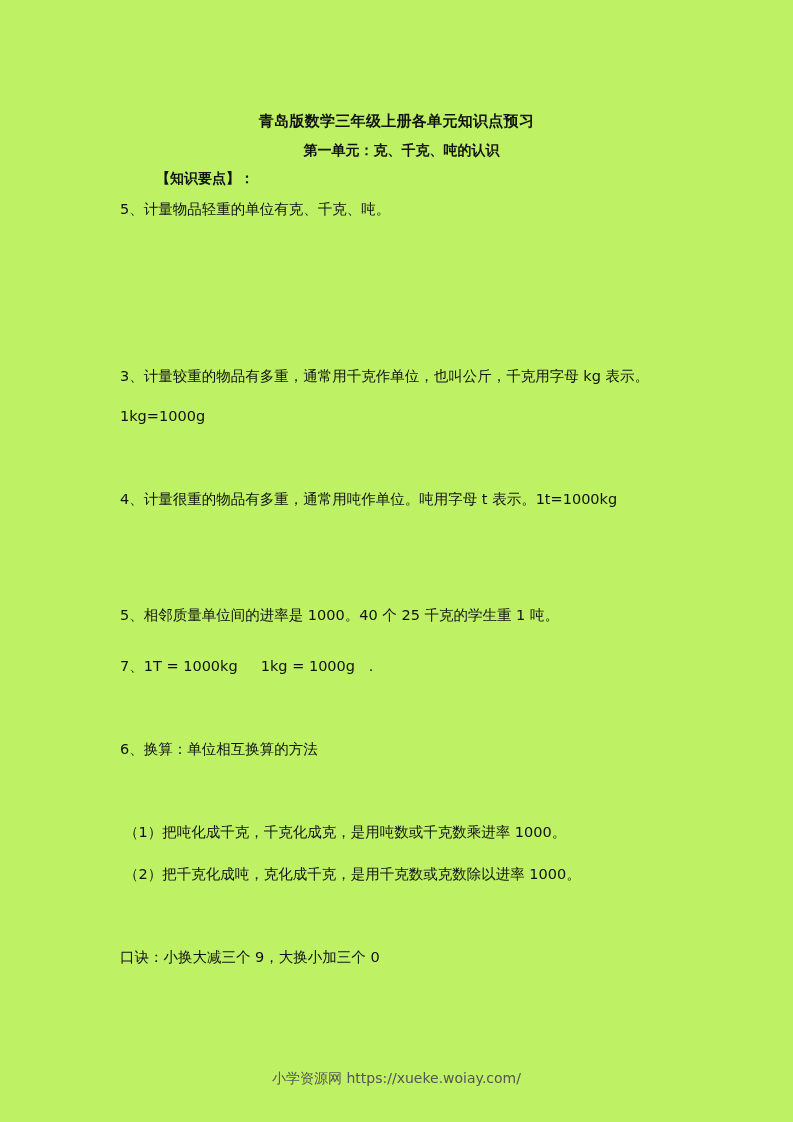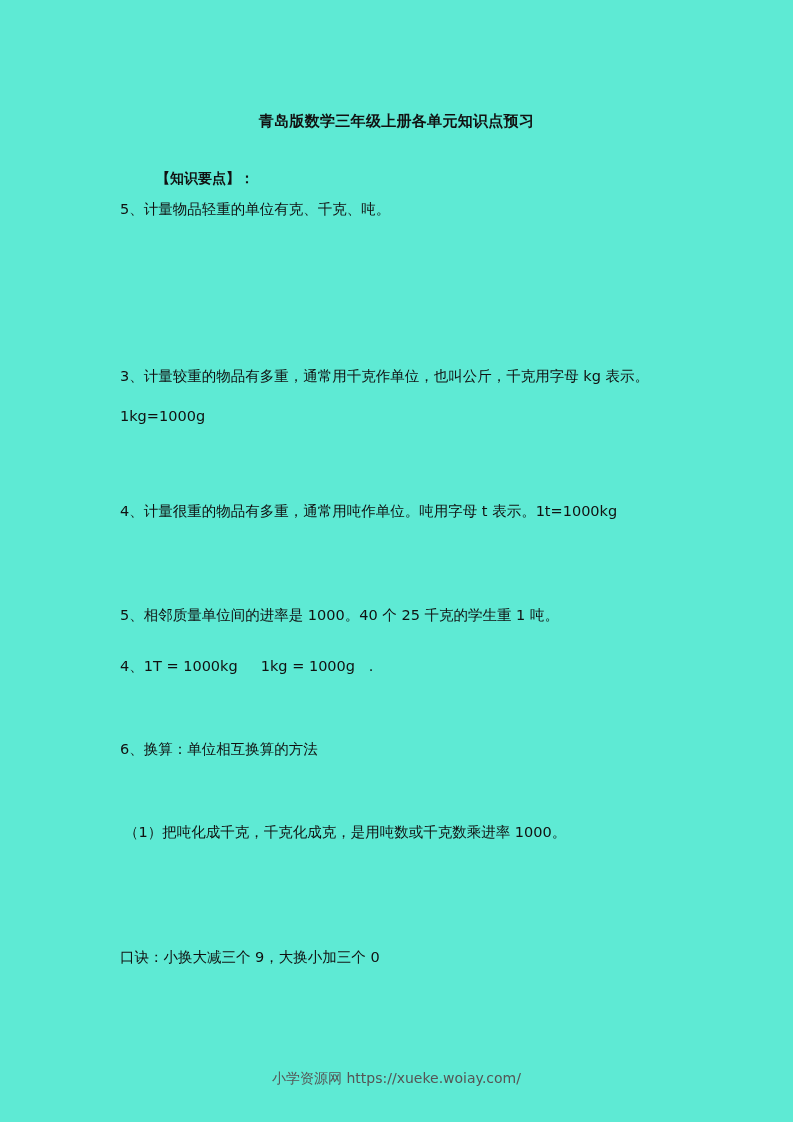--- a/index.html
+++ b/index.html
@@ -1,17 +1,17 @@
 <!DOCTYPE html>
 <html><head>
   <meta charset="utf-8">
   <style>
     html, body { margin: 0; padding: 0; background: #ffffff; }
     body { width: 793px; height: 1122px; position: relative; overflow: hidden; color: #111; }
-    .page { position: absolute; left: 0; top: 0; width: 793px; height: 1122px; background: #5eead4; }
+    .page { position: absolute; left: 0; top: 0; width: 793px; height: 1122px; background: #bef264; }
     .title {
       position: absolute; left: 0; width: 793px; top: 112px; text-align: center;
       font-family: "DejaVu Serif", "Liberation Serif", serif; font-weight: bold; font-size: 15px;
       letter-spacing: 0.3px;
     }
     .subtitle {
       position: absolute; left: 0; width: 793px; top: 142px; text-align: center;
       font-family: "DejaVu Serif", "Liberation Serif", serif; font-weight: bold; font-size: 14px;
       padding-left: 10px; box-sizing: border-box;
     }
@@ -28,26 +28,28 @@
     .footer {
       position: absolute; left: 0; width: 793px; top: 1070px; text-align: center;
       font-family: "DejaVu Sans", "Liberation Sans", sans-serif; font-size: 14px; color: #555;
     }
   </style>
 </head>
 <body>
 
 <div class="page">
   <div class="title">青岛版数学三年级上册各单元知识点预习</div>
+  <div class="subtitle">第一单元：克、千克、吨的认识</div>
   <div class="section-label">【知识要点】：</div>
 
   <div class="line" style="top:200px;">5、计量物品轻重的单位有克、千克、吨。</div>
   <div class="line" style="top:367px;">3、计量较重的物品有多重，通常用千克作单位，也叫公斤，千克用字母 kg 表示。</div>
   <div class="line" style="top:408px;">1kg=1000g</div>
-  <div class="line" style="top:502px;">4、计量很重的物品有多重，通常用吨作单位。吨用字母 t 表示。1t=1000kg</div>
+  <div class="line" style="top:490px;">4、计量很重的物品有多重，通常用吨作单位。吨用字母 t 表示。1t=1000kg</div>
   <div class="line" style="top:574px;margin-top:32px;">5、相邻质量单位间的进率是 1000。40 个 25 千克的学生重 1 吨。</div>
-  <div class="line" style="top:657px;">4、1T = 1000kg     1kg = 1000g   .</div>
+  <div class="line" style="top:657px;">7、1T = 1000kg     1kg = 1000g   .</div>
   <div class="line" style="top:740px;">6、换算：单位相互换算的方法</div>
   <div class="line indent" style="top:823px;">（1）把吨化成千克，千克化成克，是用吨数或千克数乘进率 1000。</div>
+  <div class="line indent" style="top:865px;">（2）把千克化成吨，克化成千克，是用千克数或克数除以进率 1000。</div>
   <div class="line" style="top:948px;">口诀：小换大减三个 9，大换小加三个 0</div>
 
   <div class="footer">小学资源网 https://xueke.woiay.com/</div>
 </div>
 
 </body></html>

